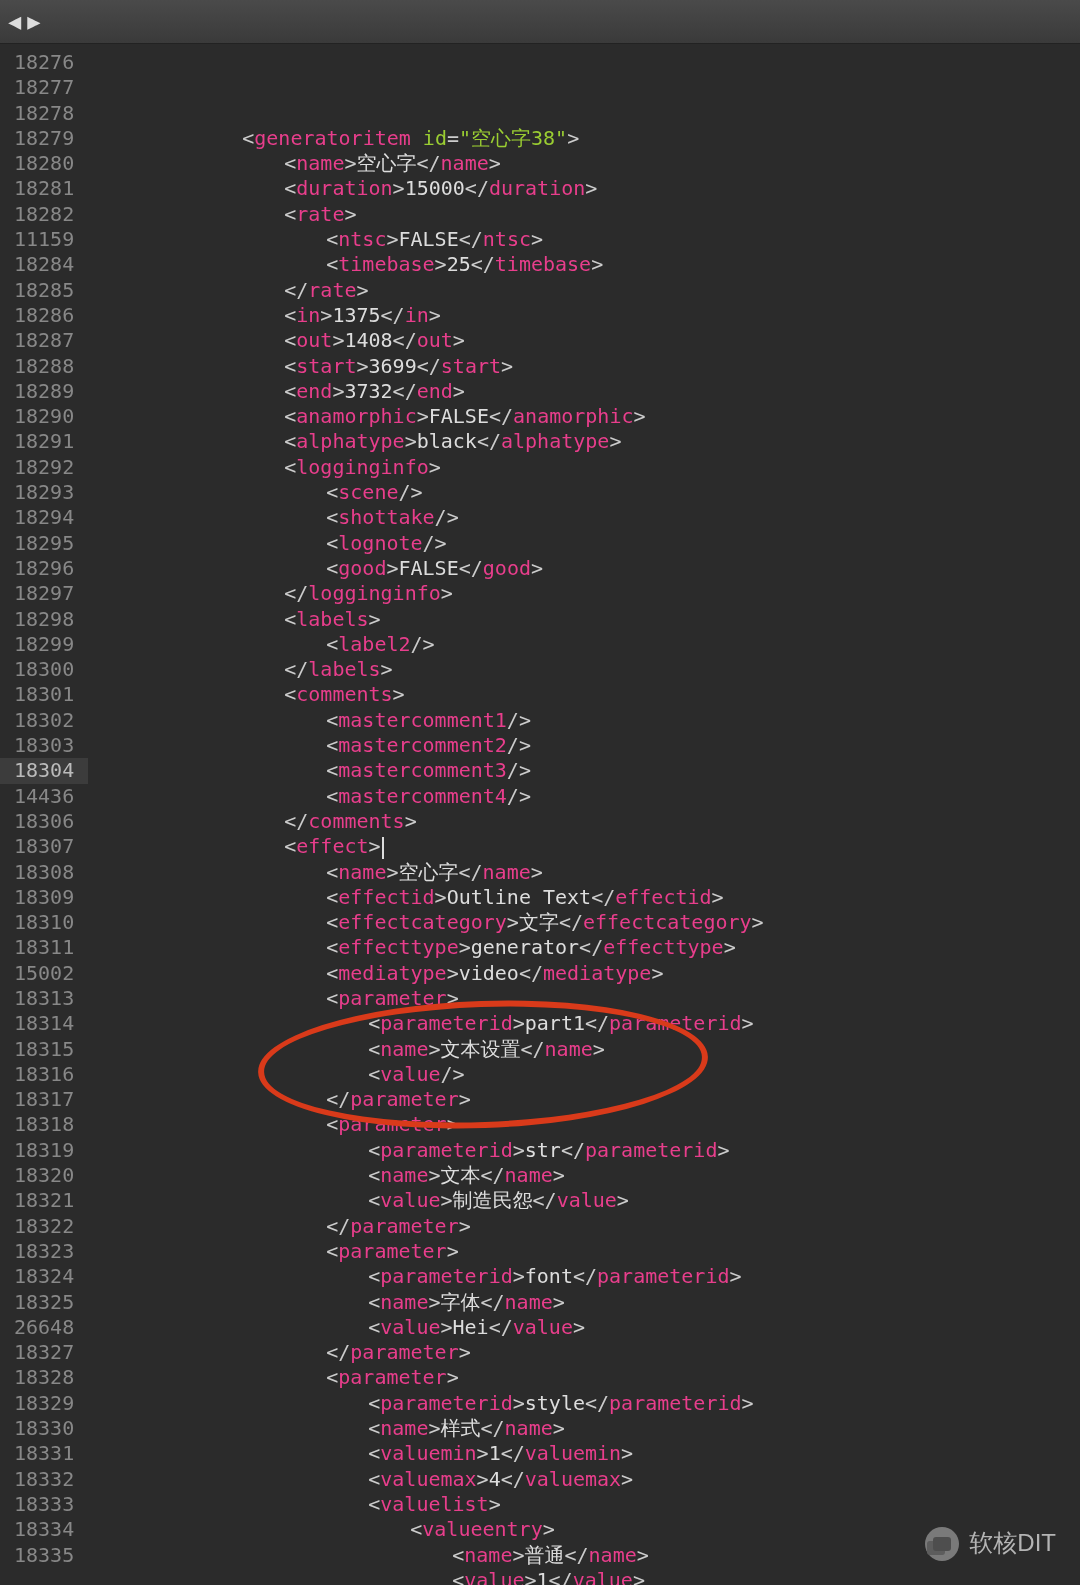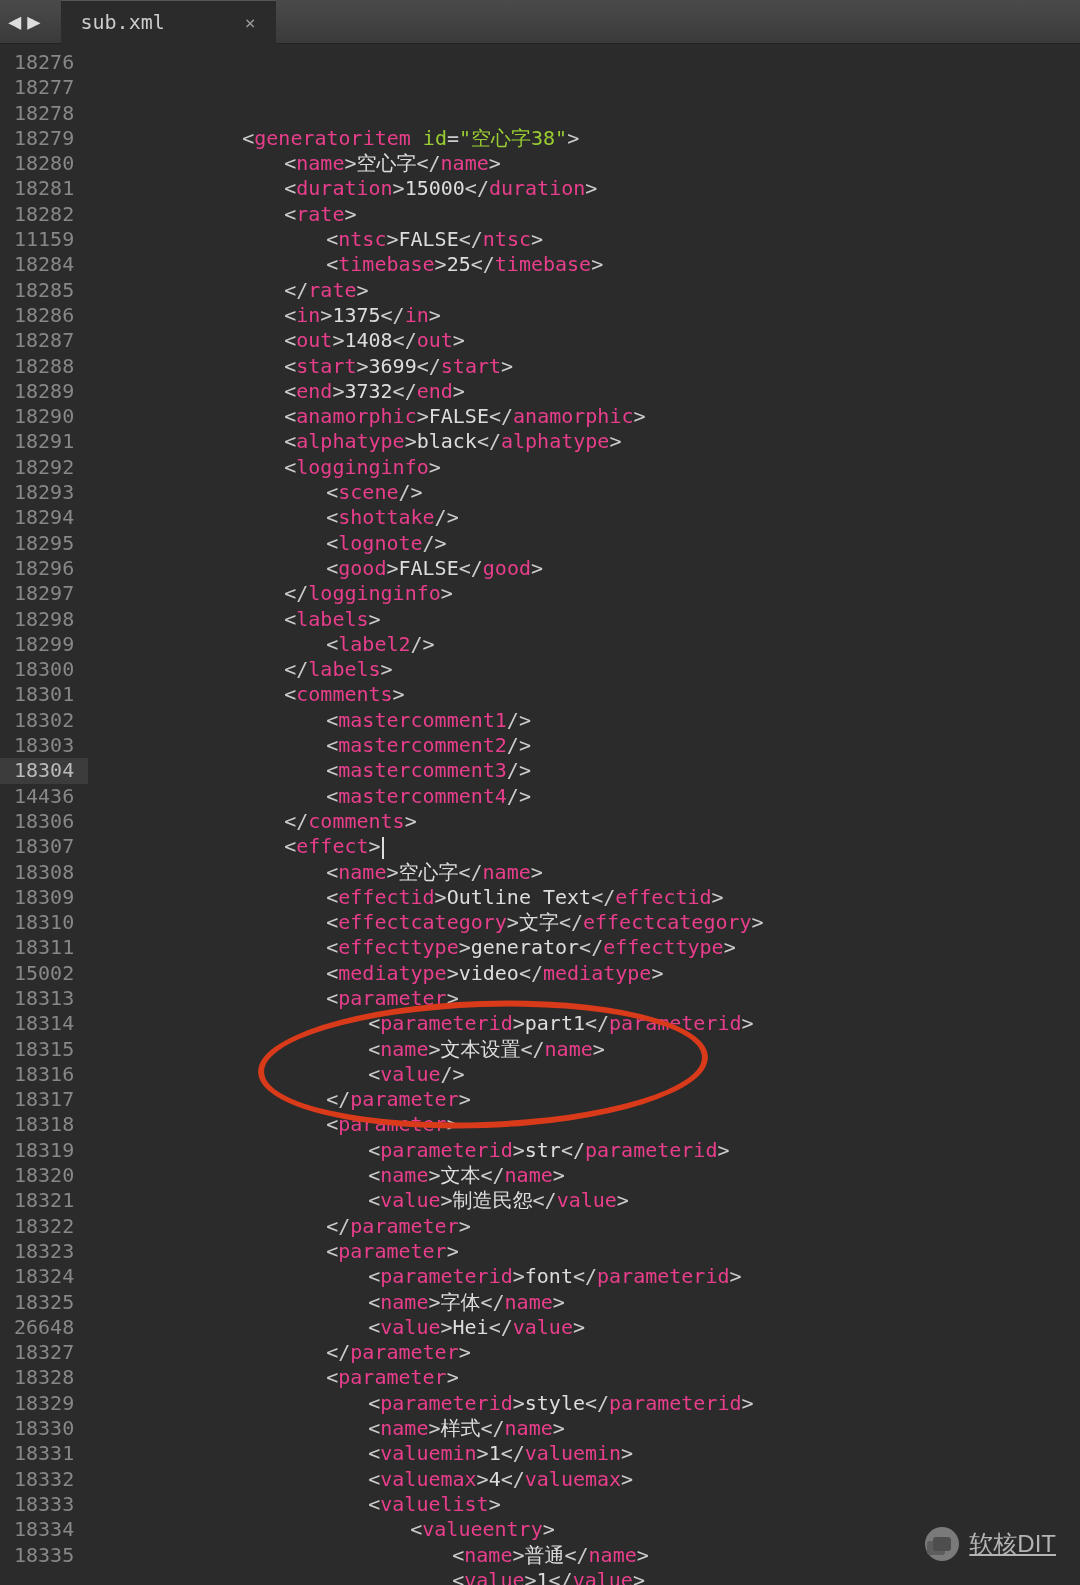--- a/index.html
+++ b/index.html
@@ -90,27 +90,26 @@
     border: 6px solid #d93a1a;
     border-radius: 50%;
     pointer-events: none;
     transform: rotate(-2deg);
   }
   .watermark {
     position: absolute;
     bottom: 24px;
     right: 24px;
     display: flex;
-    align-items: center;
+    align-items: flex-start;
     gap: 10px;
     color: #ccc;
     font-family: sans-serif;
     font-size: 24px;
     opacity: 0.85;
-    text-decoration: underline;
   }
   .wm-icon {
     width: 34px;
     height: 34px;
     border-radius: 50%;
     background: #888;
     display:flex;
     align-items:center;
     justify-content:center;
   }
@@ -122,24 +121,20 @@
     box-shadow: -6px 4px 0 0 #666;
   }
 </style>
 </head>
 <body>
 
 <div class="titlebar">
   <div class="nav-arrows">
     <span class="nav-arrow">◀</span>
     <span class="nav-arrow">▶</span>
-  </div>
-  <div class="tab">
-    <span>sub.xml</span>
-    <span class="tab-close">×</span>
   </div>
 </div>
 
 <div class="editor">
   <div class="gutter" id="gutter">
       <div class="ln">18276</div>
       <div class="ln">18277</div>
       <div class="ln">18278</div>
       <div class="ln">18279</div>
       <div class="ln">18280</div>

